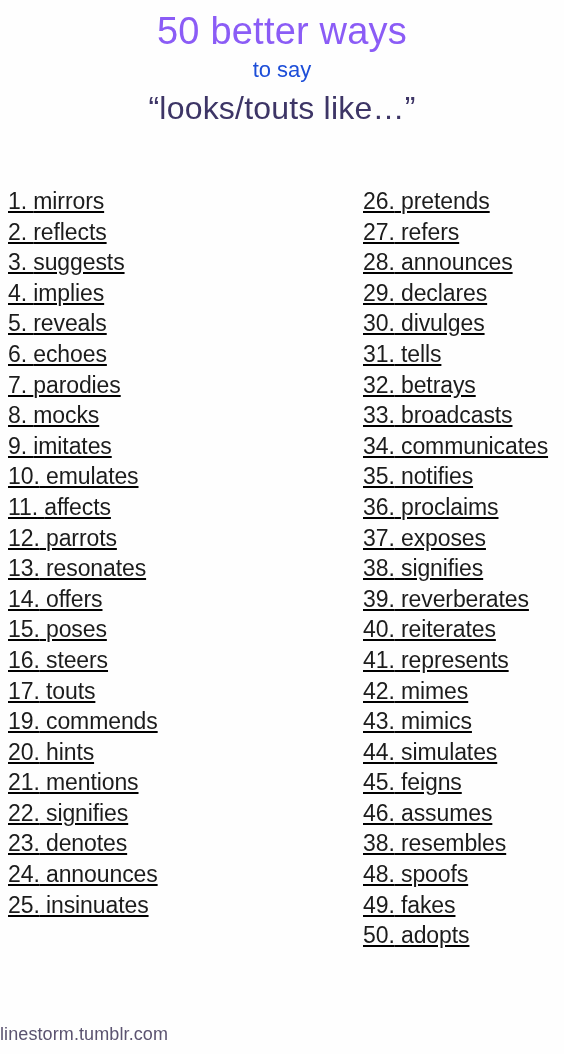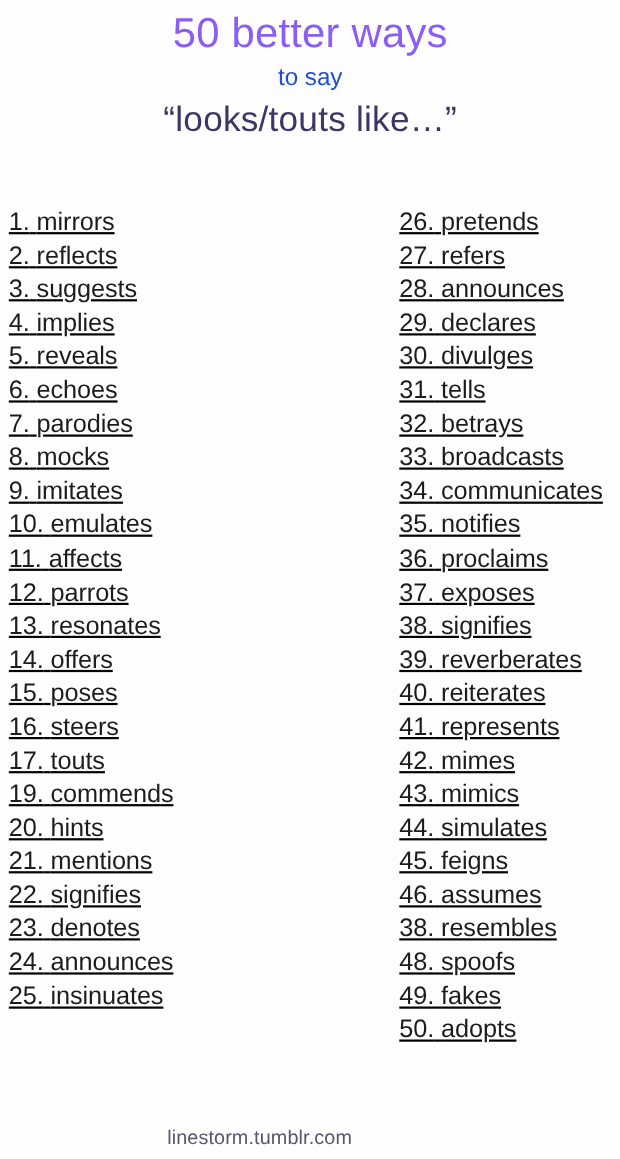--- a/index.html
+++ b/index.html
@@ -98,21 +98,20 @@
   .word {
     display: inline;
   }
 
   
   .footer {
     position: absolute;
     left: 0;
     top: 1022px;
     width: 472px;
-    text-align: center;
   }
   .footer-text {
     color: #5b5370;
     font-size: 18px;
     line-height: 24px;
     font-weight: 400;
     letter-spacing: 0.1px;
   }
 </style>
 </head>

